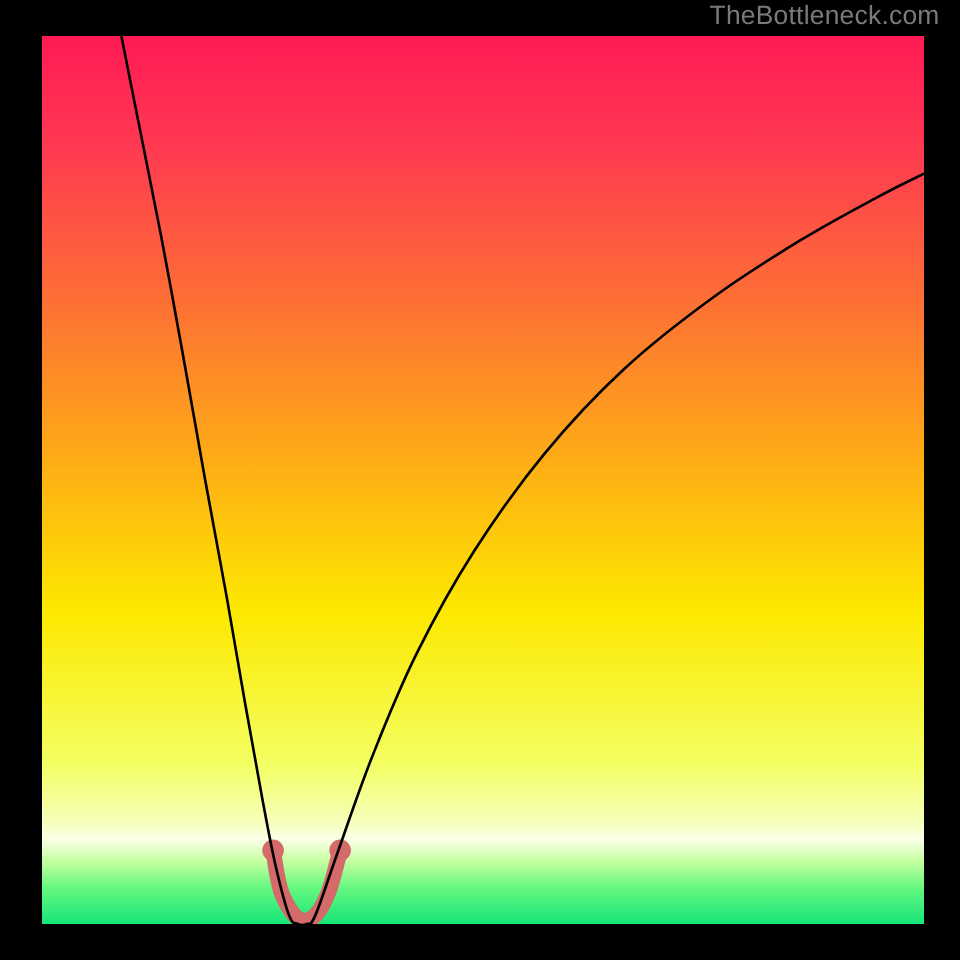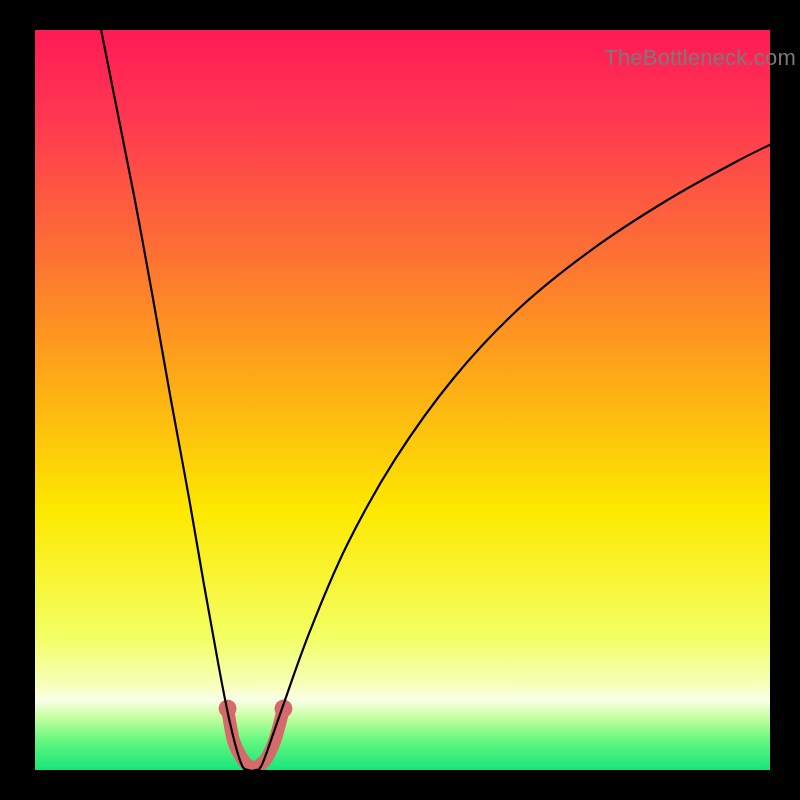--- a/index.html
+++ b/index.html
@@ -13,27 +13,26 @@
   .canvas {
     position: absolute;
     left: 0;
     top: 0;
     width: 800px;
     height: 800px;
   }
   .watermark {
     position: absolute;
     top: 0px;
-    right: 4px;
+    right: 17px;
     font-family: Arial, Helvetica, sans-serif;
     font-size: 22px;
     color: #7a7a7a;
     letter-spacing: 0.2px;
     font-weight: 500;
-    margin-top: 45px;
   }
 </style>
 </head>
 <body>
 
 <svg class="canvas" viewBox="0 0 800 800" xmlns="http://www.w3.org/2000/svg">
   <defs>
     <linearGradient id="bg-grad" x1="0" y1="0" x2="0" y2="1">
         <stop offset="0%" stop-color="#ff1a55"></stop>
         <stop offset="12%" stop-color="#ff3852"></stop>

